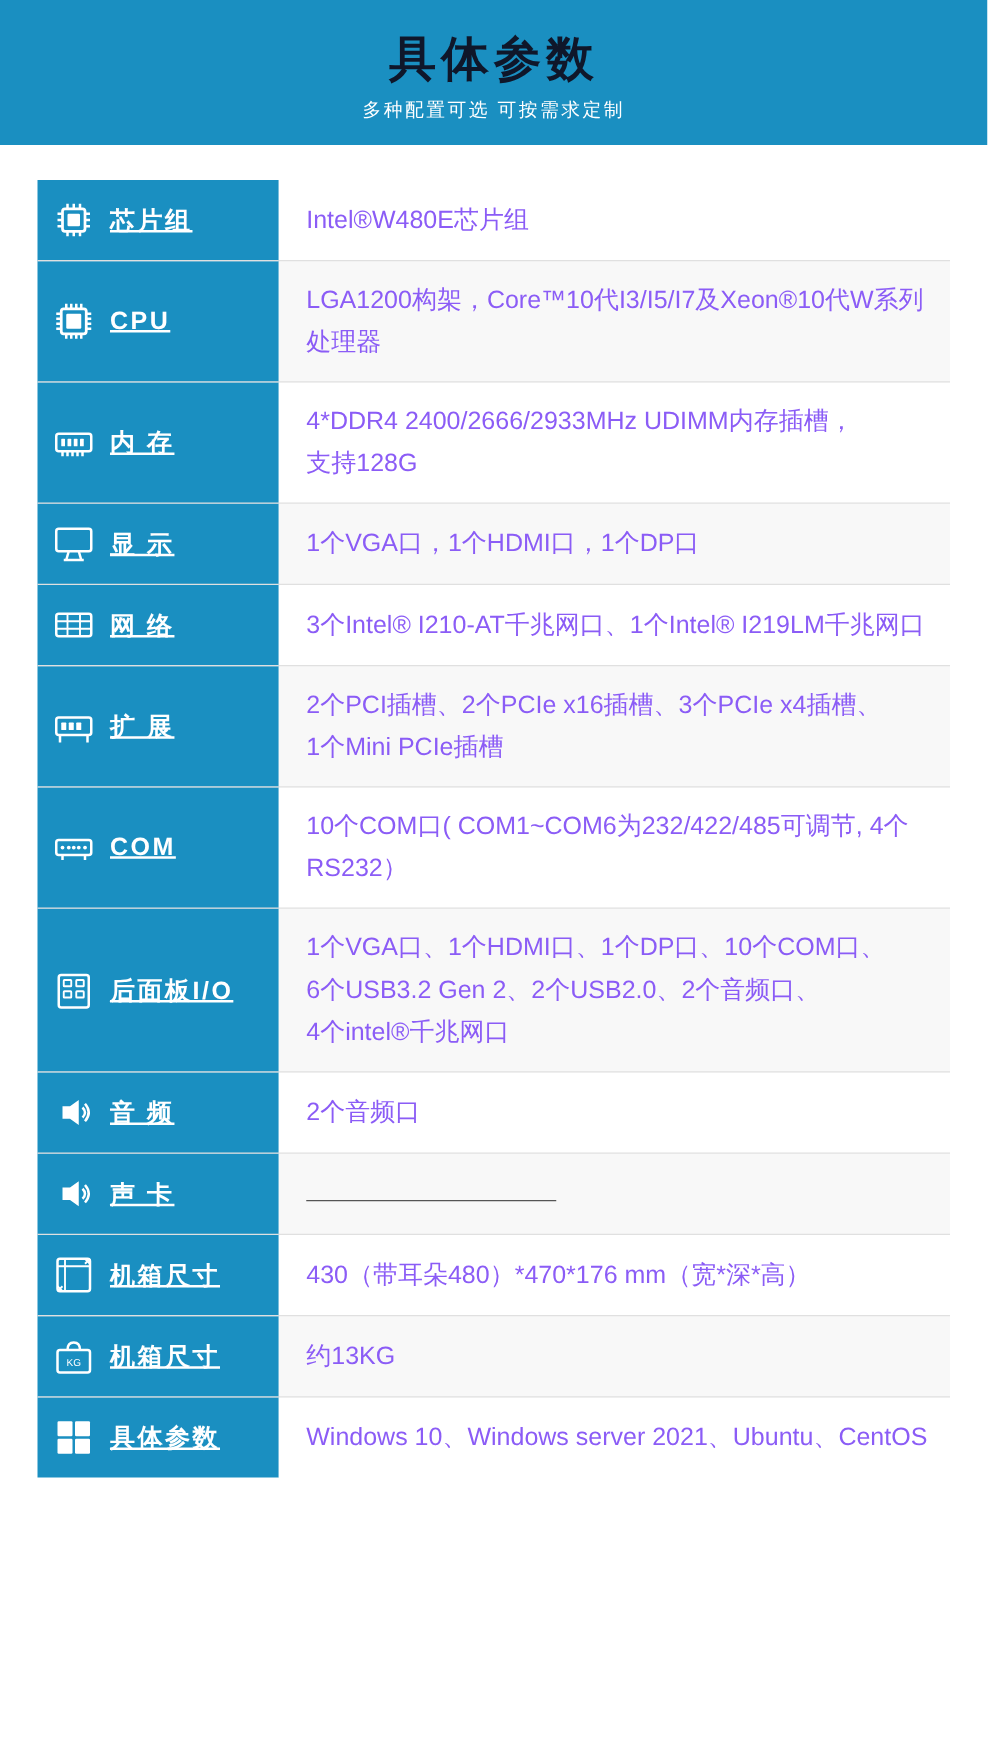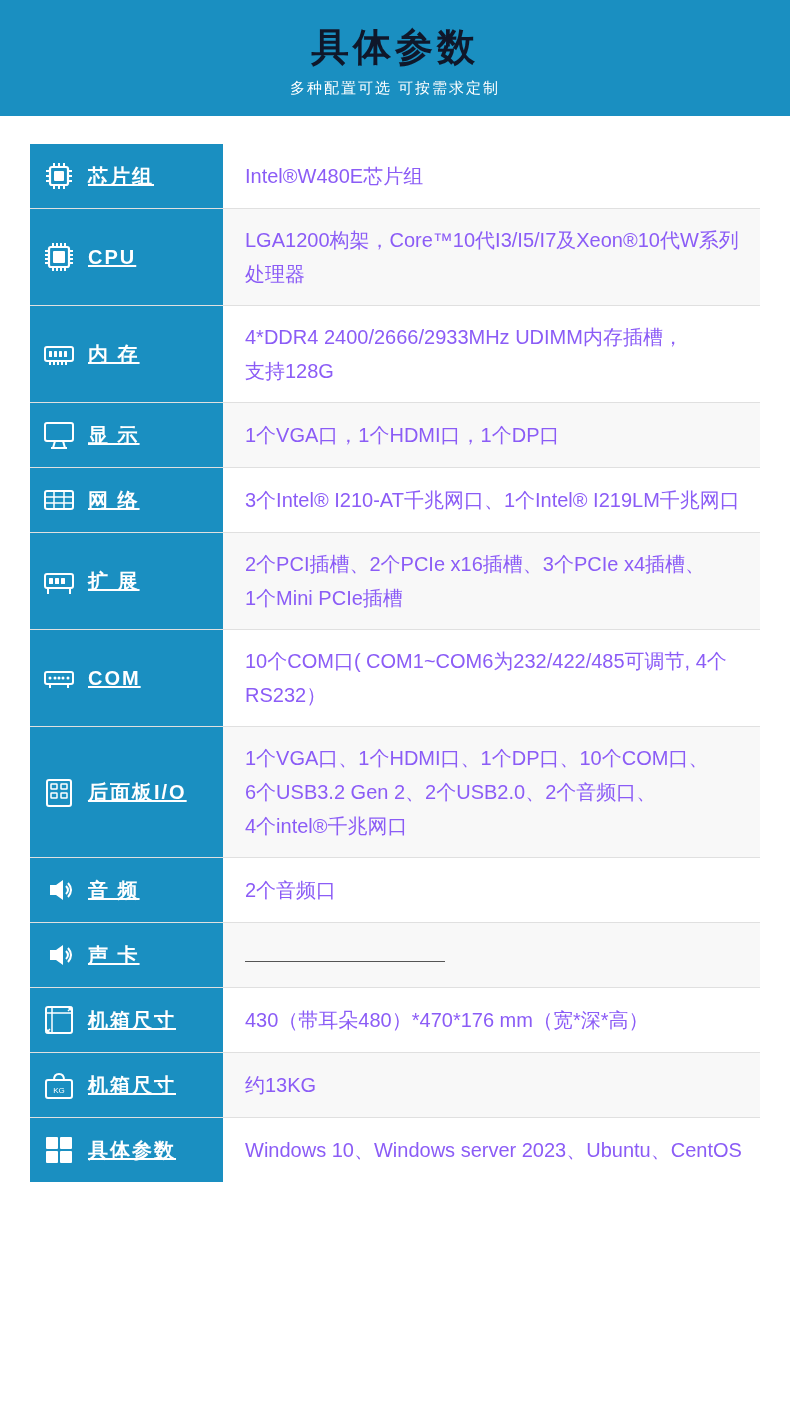--- a/index.html
+++ b/index.html
@@ -341,17 +341,17 @@
                 <svg viewBox="0 0 34 34" fill="none" xmlns="http://www.w3.org/2000/svg">
         <rect x="4" y="4" width="12" height="12" rx="1" fill="white"></rect>
         <rect x="18" y="4" width="12" height="12" rx="1" fill="white"></rect>
         <rect x="4" y="18" width="12" height="12" rx="1" fill="white"></rect>
         <rect x="18" y="18" width="12" height="12" rx="1" fill="white"></rect>
       </svg>
               </div>
               <span class="label-text">具体参数</span>
             </div>
           </td>
-          <td class="value-cell">Windows 10、Windows server 2023、Ubuntu、CentOS</td>
+          <td class="value-cell">Windows 10、Windows server 2021、Ubuntu、CentOS</td>
         </tr>
       </tbody>
   </table>
 </div>
 
 </body></html>

